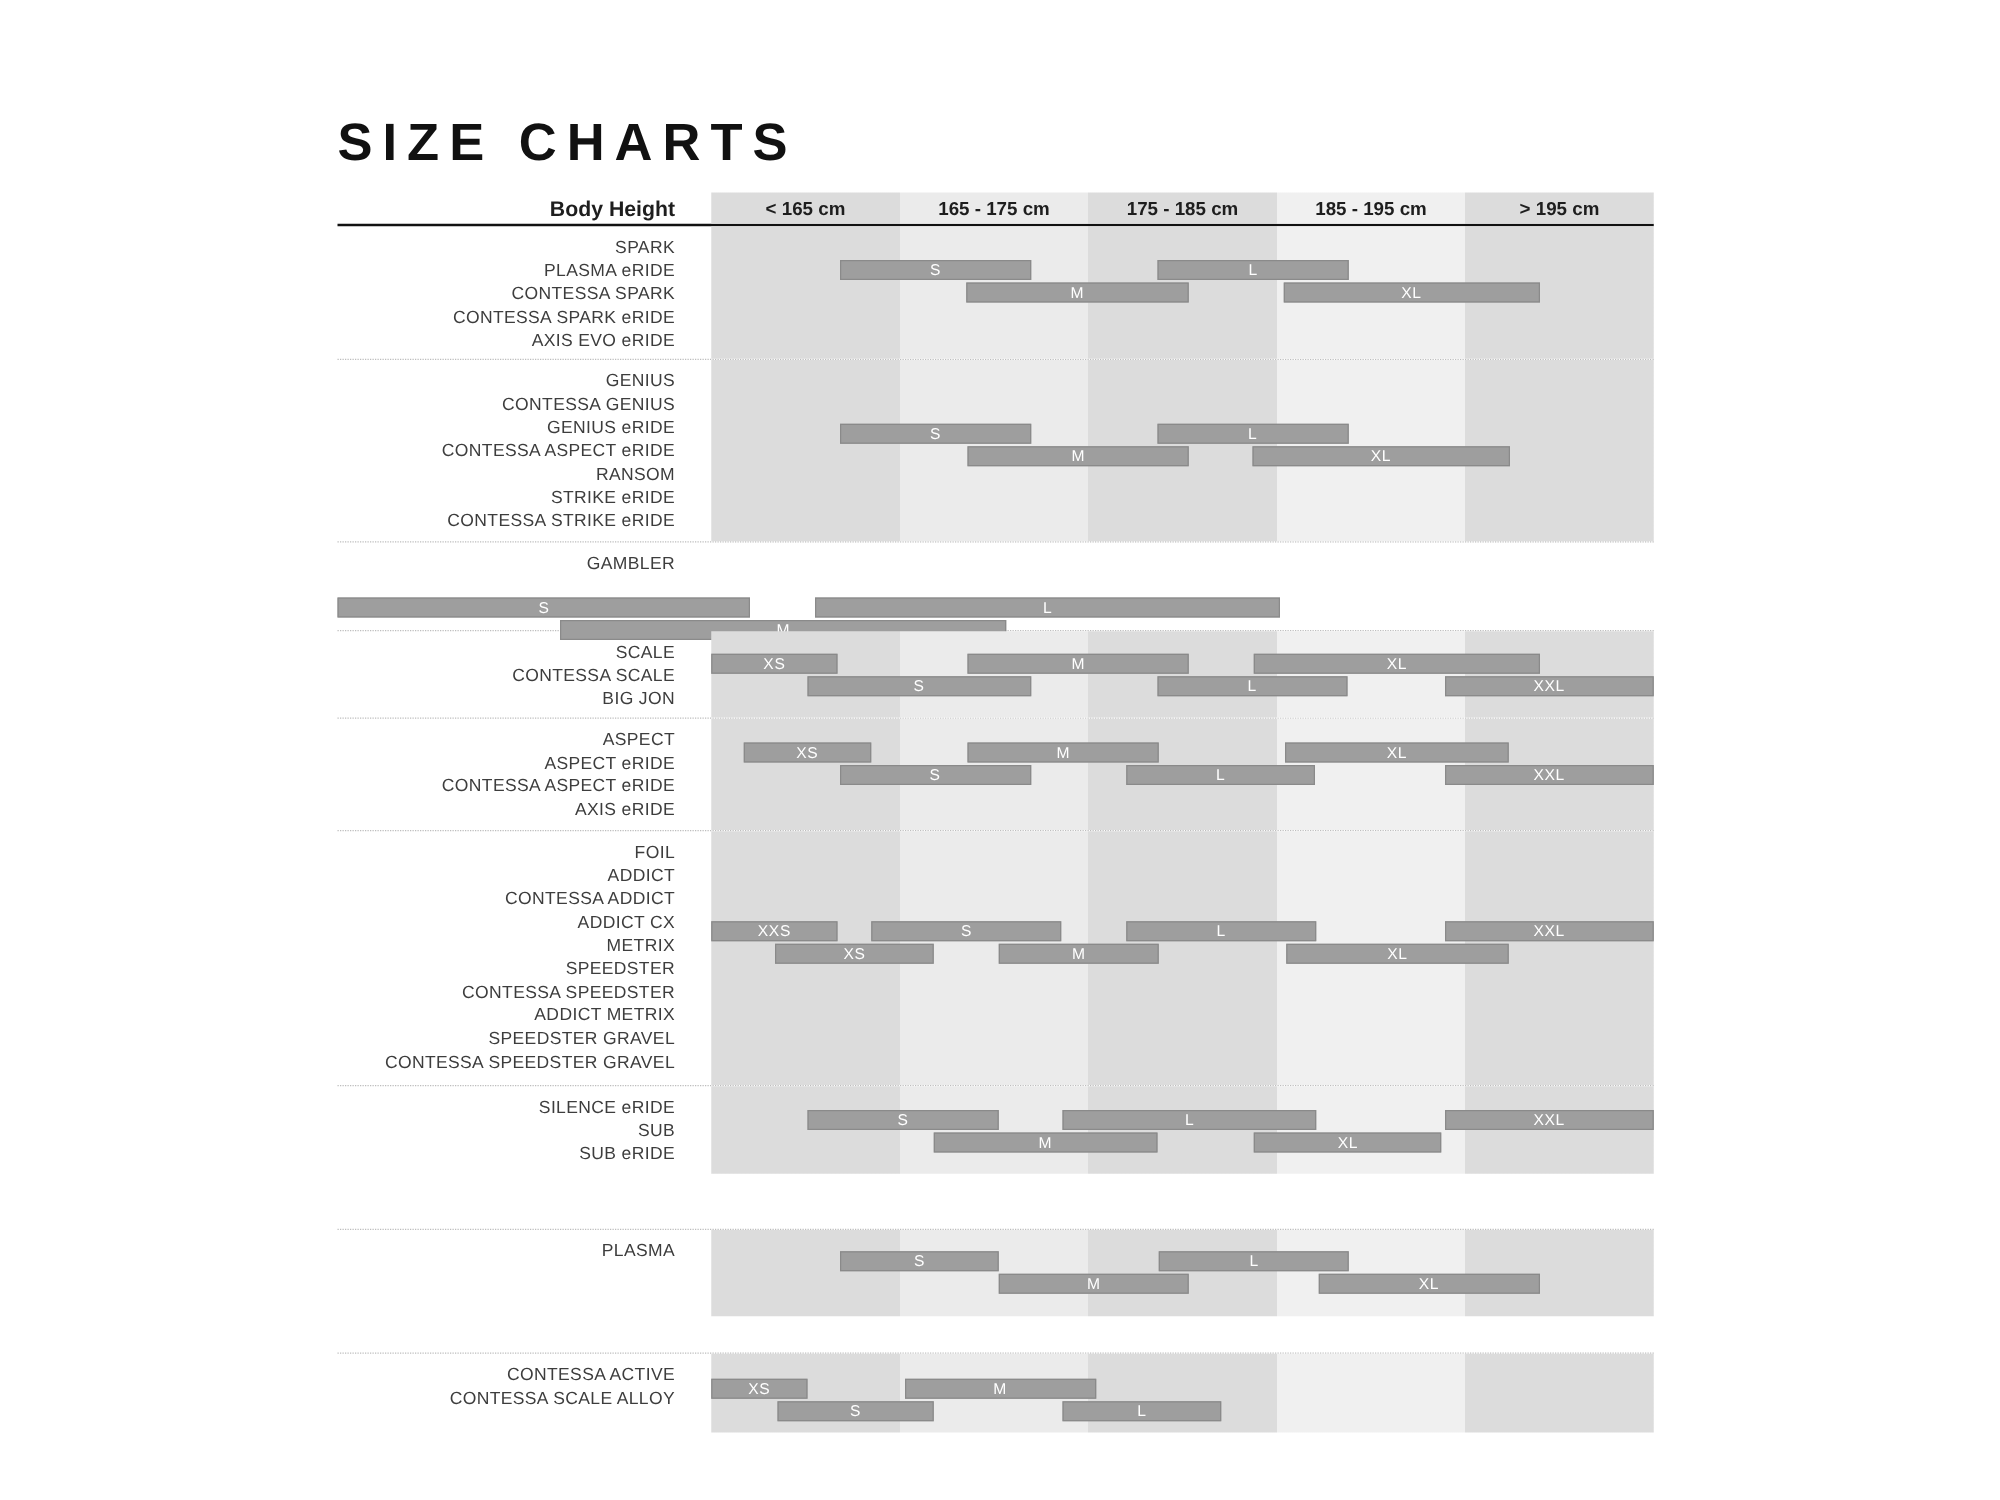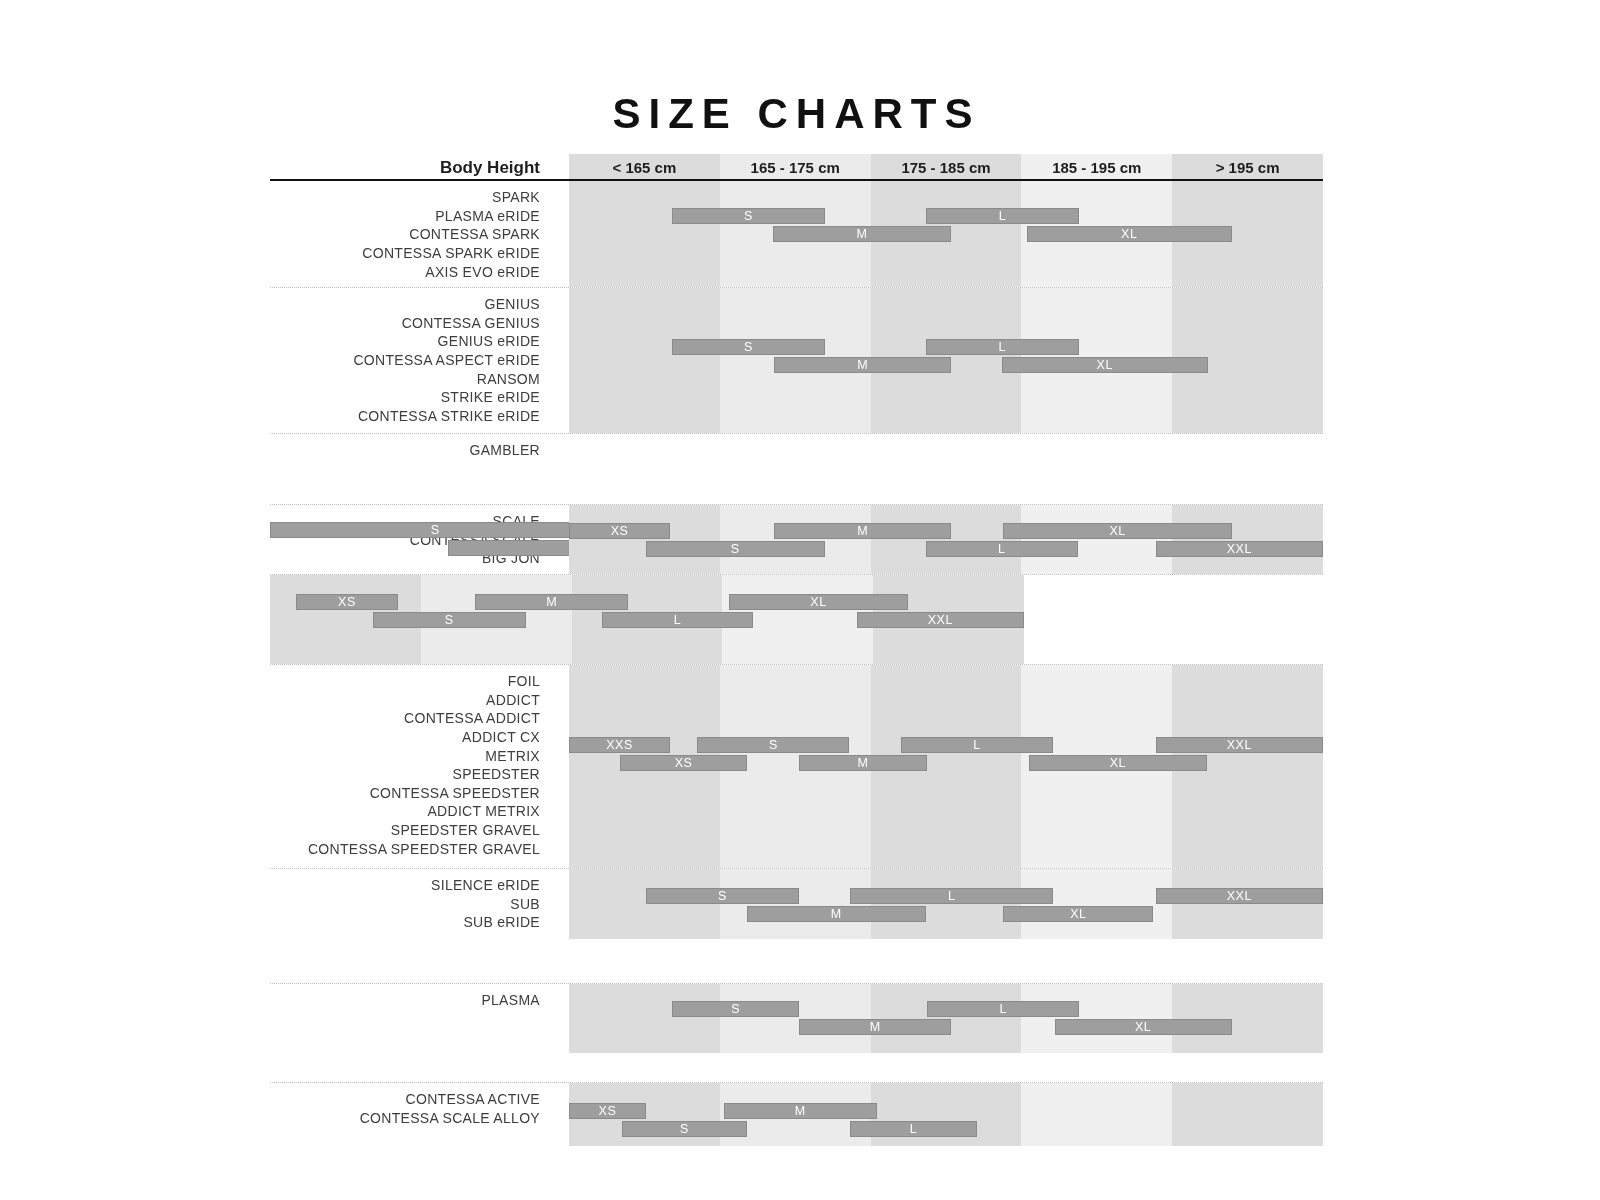--- a/index.html
+++ b/index.html
@@ -4,42 +4,42 @@
 <style>
   * { margin:0; padding:0; box-sizing:border-box; }
   html,body { background:#ffffff; }
   .page {
     position:relative; width:1600px; height:1200px; background:#ffffff;
     font-family:"Liberation Sans", sans-serif; overflow:hidden;
   }
   .content { position:absolute; left:270px; top:90px; width:1053px; }
   .title {
     font-size:42px; font-weight:bold; letter-spacing:8px; color:#111;
-    line-height:1.15; white-space:nowrap;text-align:center;
+    line-height:1.15; white-space:nowrap;
   }
   .table { margin-top:16px; width:1053px; }
   .header-row { display:flex; height:27px; border-bottom:2px solid #111; }
   .label-col { width:299px; }
   .chart-col { width:754px;justify-content:center; }
   .bands {
     background:linear-gradient(to right,
       #dcdcdc 0 20%, #ebebeb 20% 40%, #dcdcdc 40% 60%,
       #f0f0f0 60% 80%, #dcdcdc 80% 100%);
   }
   .hdr-label {
     text-align:right; padding-right:29px; line-height:27px;
     font-size:17px; font-weight:bold; color:#1e1e1e;
   }
   .hdr-cols { display:flex; }
   .hdr-col {
     width:20%; text-align:center; line-height:27px;
     font-size:15px; font-weight:bold; color:#1e1e1e; white-space:nowrap;
   }
   .group { display:flex; }
-  .group.sep { border-top:1px dotted #bdbdbd;justify-content:space-between; }
+  .group.sep { border-top:1px dotted #bdbdbd; }
   .g-labels { width:299px; padding:7px 29px 0 0; text-align:right; }
   .model {
     height:18.6px; line-height:18.6px; font-size:14px; color:#3d3d3d;
     letter-spacing:0.3px; white-space:nowrap;
   }
   .g-chart { width:754px; position:relative; }
   .bar {
     position:absolute; height:16px; background:#9e9e9e;
     border:1px solid #8a8a8a; color:#ffffff; font-size:12.5px;
     text-align:center; line-height:15px; letter-spacing:0.5px;
@@ -116,20 +116,26 @@
             <div class="g-chart bands">
               <div class="bar" title="XS (155-162 cm)" style="left: 0%; width: 13.4%; top: 18px;">XS</div>
               <div class="bar" title="S (160-172 cm)" style="left: 10.2%; width: 23.7%; top: 36px;">S</div>
               <div class="bar" title="M (169-180 cm)" style="left: 27.2%; width: 23.5%; top: 18px;">M</div>
               <div class="bar" title="L (179-189 cm)" style="left: 47.3%; width: 20.2%; top: 36px;">L</div>
               <div class="bar" title="XL (184-199 cm)" style="left: 57.6%; width: 30.3%; top: 18px;">XL</div>
               <div class="bar" title="XXL (194-205 cm)" style="left: 77.8%; width: 22.2%; top: 36px;">XXL</div>
             </div>
           </div>
           <div class="group sep" style="height: 90px;">
+            <div class="g-labels">
+              <div class="model">ASPECT</div>
+              <div class="model">ASPECT eRIDE</div>
+              <div class="model">CONTESSA ASPECT eRIDE</div>
+              <div class="model">AXIS eRIDE</div>
+            </div>
             <div class="g-chart bands">
               <div class="bar" title="XS (157-164 cm)" style="left: 3.4%; width: 13.6%; top: 19px;">XS</div>
               <div class="bar" title="S (162-172 cm)" style="left: 13.6%; width: 20.3%; top: 37px;">S</div>
               <div class="bar" title="M (169-179 cm)" style="left: 27.2%; width: 20.3%; top: 19px;">M</div>
               <div class="bar" title="L (177-187 cm)" style="left: 44%; width: 20.1%; top: 37px;">L</div>
               <div class="bar" title="XL (185-197 cm)" style="left: 60.9%; width: 23.7%; top: 19px;">XL</div>
               <div class="bar" title="XXL (194-205 cm)" style="left: 77.8%; width: 22.2%; top: 37px;">XXL</div>
             </div>
           </div>
           <div class="group sep" style="height: 204px;">

